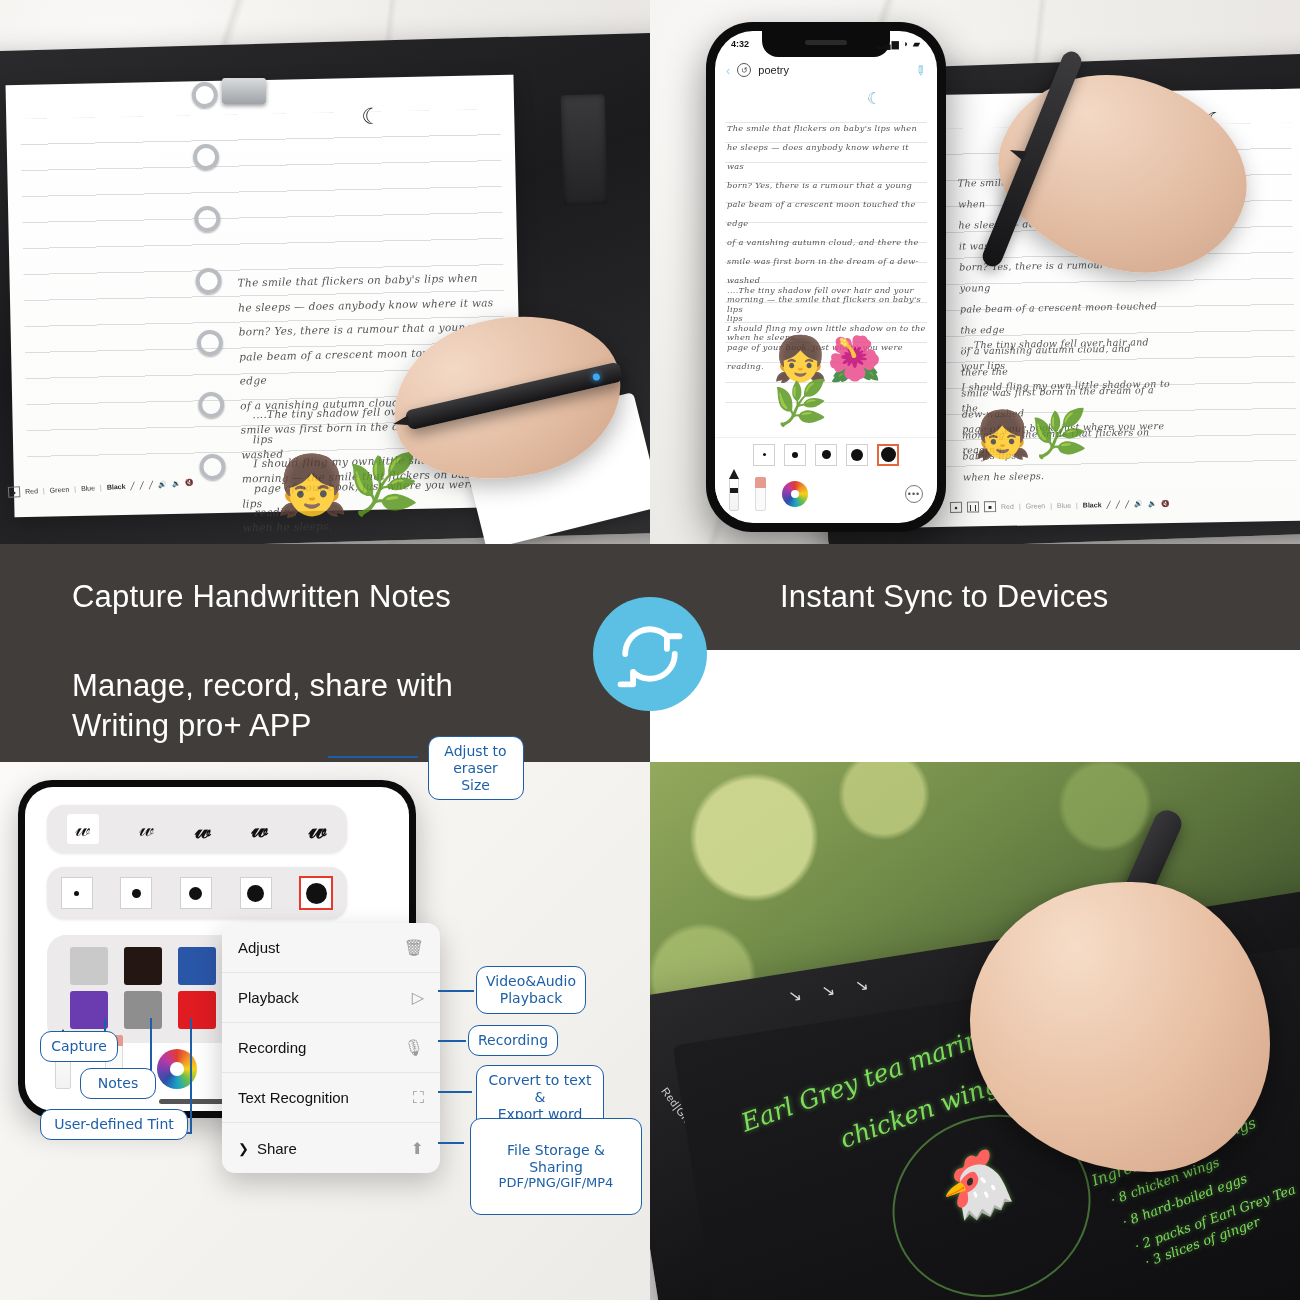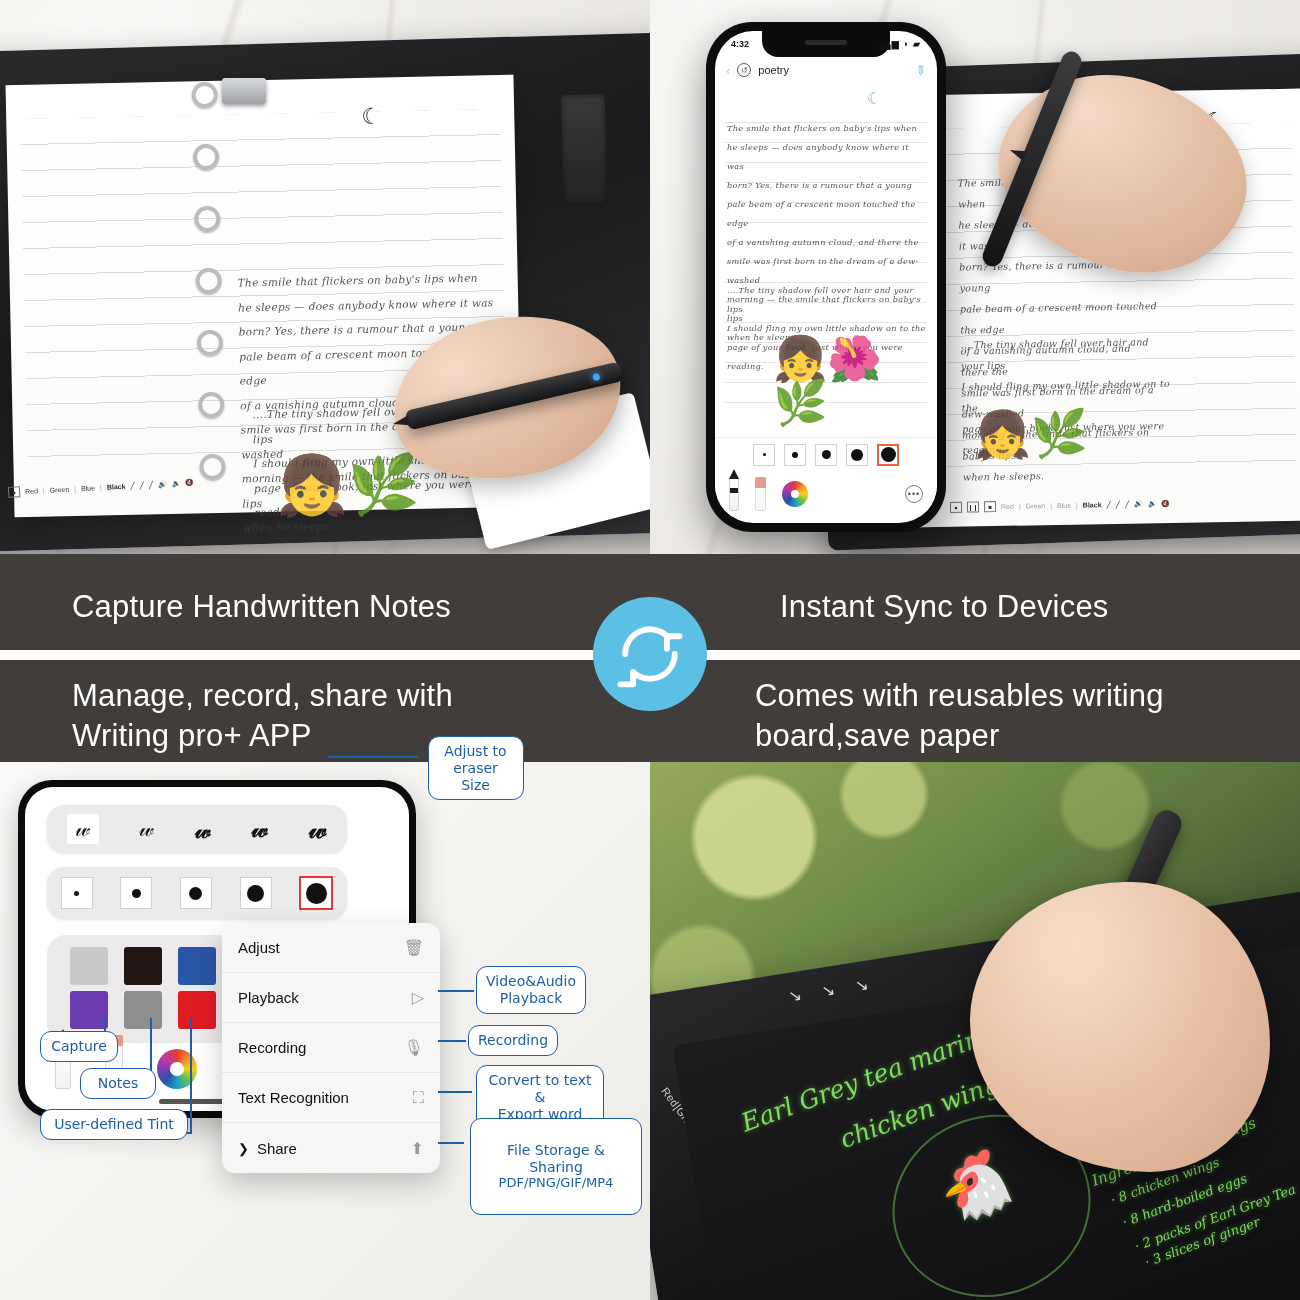--- a/index.html
+++ b/index.html
@@ -18,21 +18,20 @@
   }
   .quad { position: relative; overflow: hidden; }
 
   
   .banner {
     position: absolute; left: 0; right: 0;
     background: #413D3A;
     color: #ffffff;
     display: flex; align-items: center;
     padding: 0 0 0 72px;
-    margin-top: 10px;
   }
   .banner-text {
     font-size: 31px; line-height: 1.28; font-weight: 400;
     letter-spacing: .2px; white-space: pre-line;
   }
   #q1 .banner { top: 544px; height: 106px; }
   #q2 .banner { top: 544px; height: 106px; padding-left: 130px; }
   #q3 .banner { top: 0; height: 112px; padding-left: 72px; }
   #q4 .banner { top: 0; height: 112px; padding-left: 105px; }
 
@@ -548,24 +547,20 @@
     <div class="callout" style="left:468px; top:375px; width:90px;">Recording</div>
     <div class="callout" style="left:476px; top:415px; width:128px;">Corvert to text &amp;
 Export word file</div>
     <div class="callout" style="left:470px; top:468px; width:172px;">
       <span>File Storage &amp; Sharing</span>
       <span class="sub">PDF/PNG/GIF/MP4</span>
     </div>
   </div>
 
   <div class="quad" id="q4">
-    <div class="banner">
-      <span class="banner-text">Comes with reusables writing
-board,save paper</span>
-    </div>
 
     <div style="position:absolute; top:112px; left:0; right:0; bottom:0; overflow:hidden;">
       <div class="bokeh"></div>
       <div class="shirt"></div>
 
       <div class="tablet">
         <div class="tablet-label" style="left:44px; top:92px; transform:rotate(62deg); transform-origin:left top;">Red|Green|Blue|Black</div>
         <div class="arrows" style="left:176px; top:14px;">↘ ↘ ↘</div>
 
         <div class="tablet-screen">

